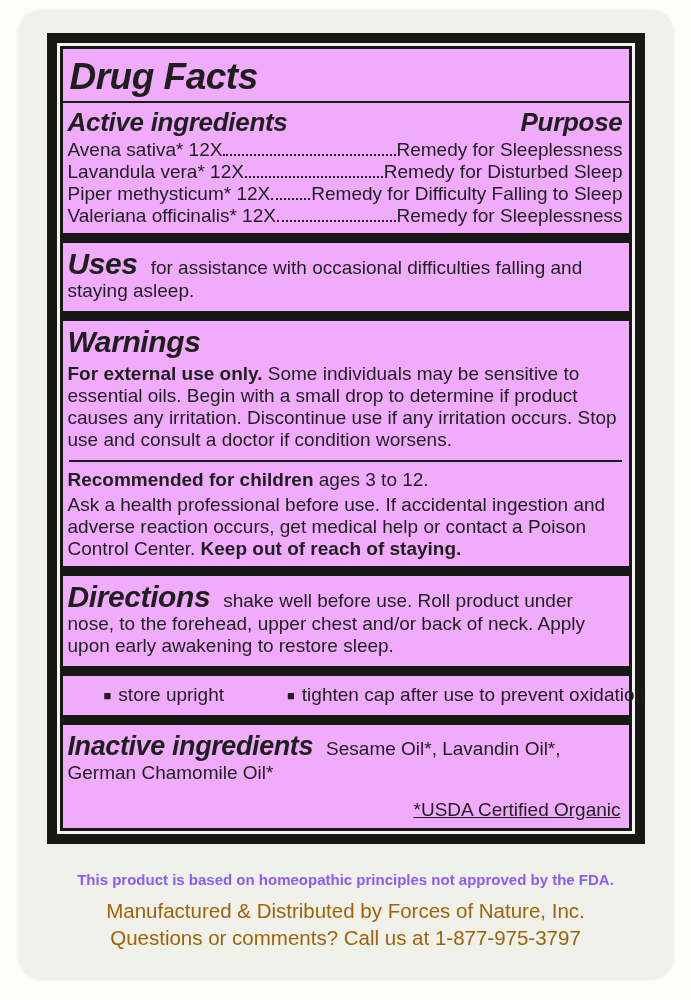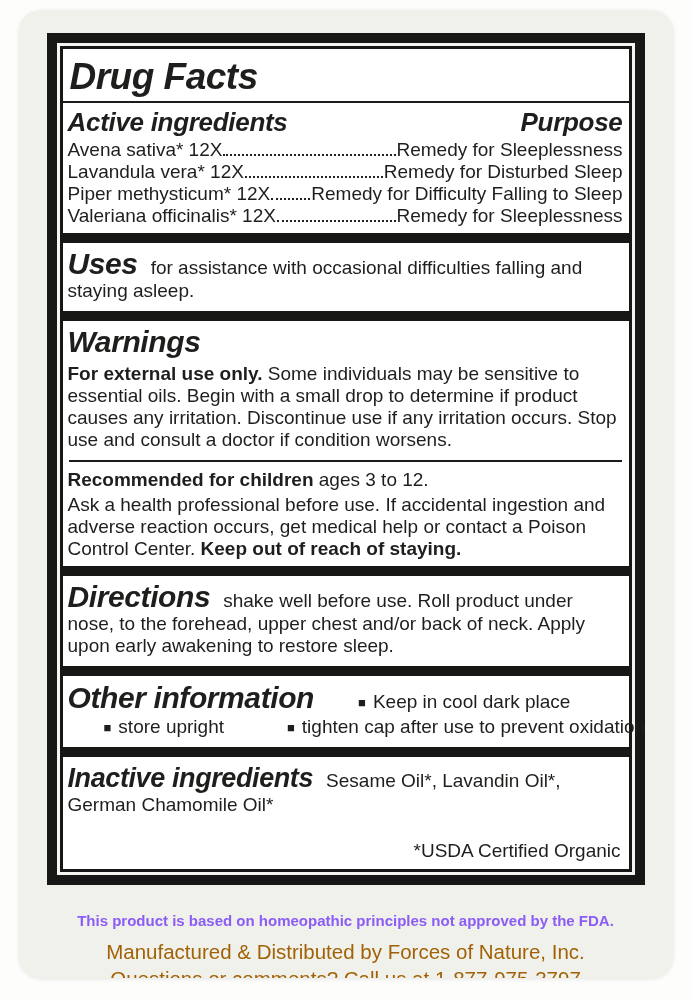--- a/index.html
+++ b/index.html
@@ -29,21 +29,21 @@
     background:#f5f5f0;
     padding:3px;
   }
   .stack{
     background:#171716;
     display:flex;
     flex-direction:column;
     gap:4px;
   }
   .box{
-    background:#ffffff;
+    background:#f0abfc;
     border:3px solid #171716;
     padding:2px 6px 6px 5px;
     font-size:19px;
     line-height:22px;
   }
   .title{
     font-style:italic;font-weight:bold;
     font-size:37px;line-height:44px;
     letter-spacing:-0.5px;
     padding:4px 0 2px 2px;
@@ -88,21 +88,21 @@
   .uses-box{padding-top:5px;padding-bottom:9px;}
   .dir-box{padding-top:5px;padding-bottom:9px;}
   .other-box{padding-top:6px;padding-bottom:8px;}
   .other-row1{display:flex;align-items:baseline;}
   .other-row1 .bullet-item{margin-left:44px;}
   .other-row2{display:flex;align-items:flex-end;margin-left:36px;margin-top:2px;}
   .other-row2 .bullet-item + .bullet-item{margin-left:63px;}
   .bullet-item{white-space:nowrap;}
   .sq{font-size:13px;vertical-align:1px;margin-right:7px;}
   .inactive-box{padding-top:5px;padding-bottom:7px;}
-  .footnote{text-align:right;margin-top:24px;padding-right:2px;}
+  .footnote{text-align:right;margin-top:15px;padding-right:2px;text-decoration:underline;}
   .footer{margin-top:27px;text-align:center;}
   .fda{
     font-weight:bold;font-size:15px;line-height:18px;
     color:#8b5cf6;
   }
   .mfg{
     margin-top:8px;
     font-size:20.5px;line-height:27px;
     color:#a16207;
   }
@@ -154,24 +154,20 @@
         <div class="warn-rule"></div>
         <p class="para"><b>Recommended for children</b> <span>ages 3 to 12.</span></p>
         <p class="para p2"><span>Ask a health professional before use. If accidental ingestion and adverse reaction occurs, get medical help or contact a Poison Control Center.</span> <b>Keep out of reach of staying.</b></p>
       </section>
 
       <section class="box dir-box">
         <p class="para"><span class="h2 inline">Directions</span><span>shake well before use. Roll product under nose, to the forehead, upper chest and/or back of neck. Apply upon early awakening to restore sleep.</span></p>
       </section>
 
       <section class="box other-box">
-        <div class="other-row1">
-          <span class="h2">Other information</span>
-          <span class="bullet-item"><span class="sq">■</span><span>Keep in cool dark place</span></span>
-        </div>
         <div class="other-row2">
           <span class="bullet-item"><span class="sq">■</span><span>store upright</span></span>
           <span class="bullet-item"><span class="sq">■</span><span>tighten cap after use to prevent oxidation</span></span>
         </div>
       </section>
 
       <section class="box inactive-box">
         <p class="para"><span class="h2 h2s inline">Inactive ingredients</span><span>Sesame Oil*, Lavandin Oil*, German Chamomile Oil*</span></p>
         <div class="footnote">*USDA Certified Organic</div>
       </section>

